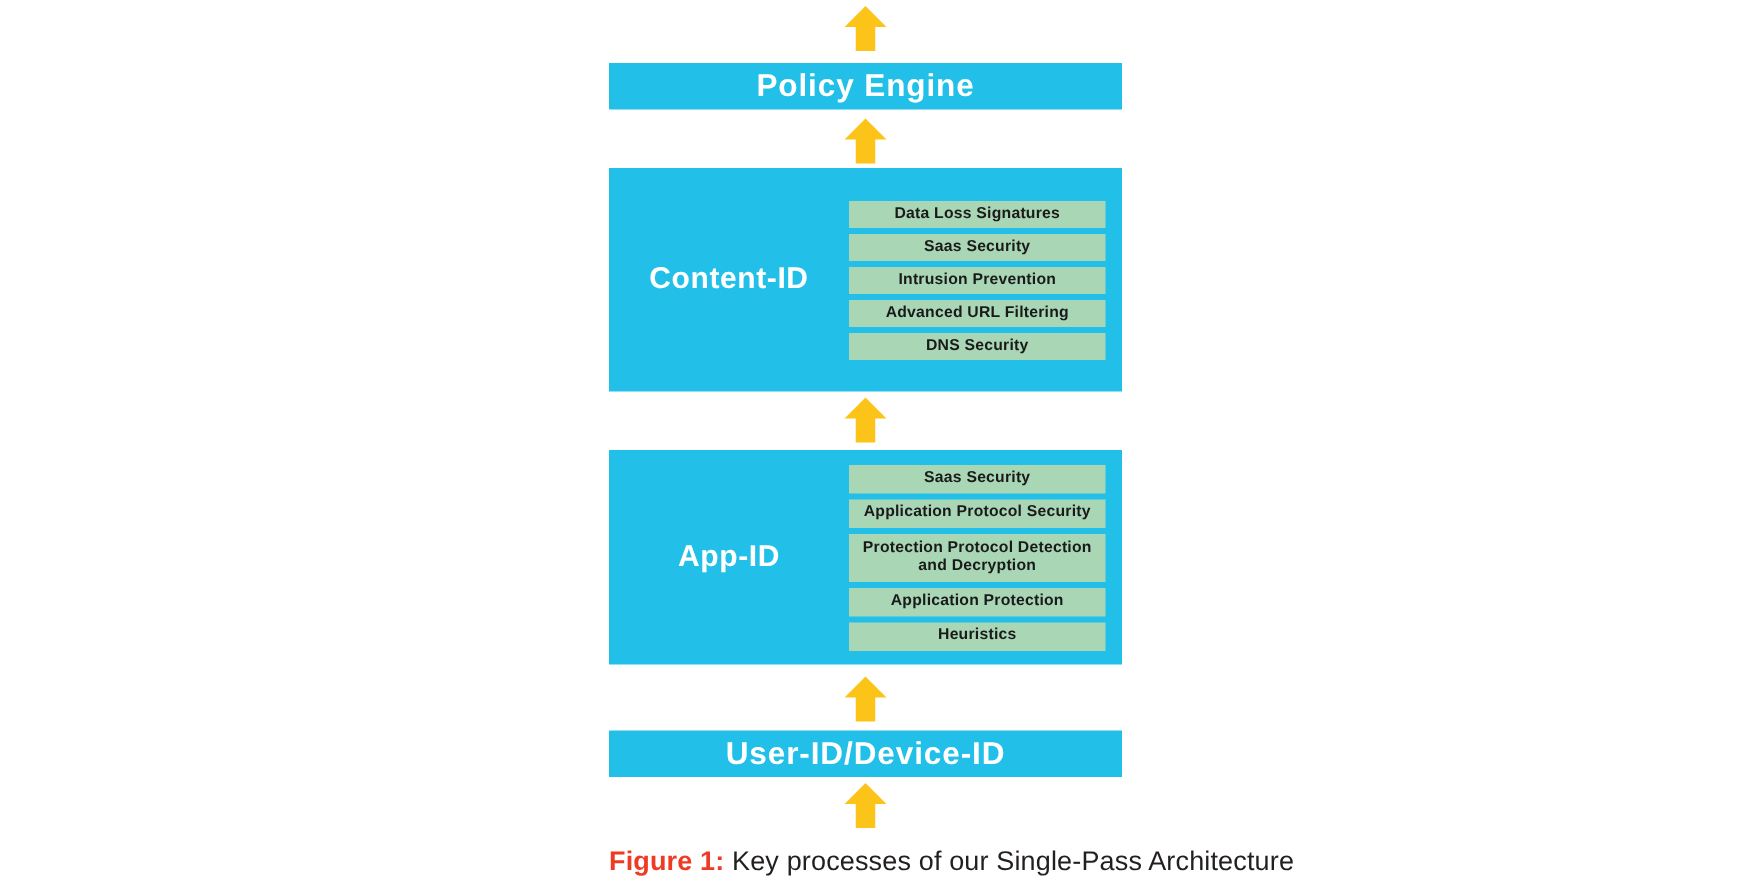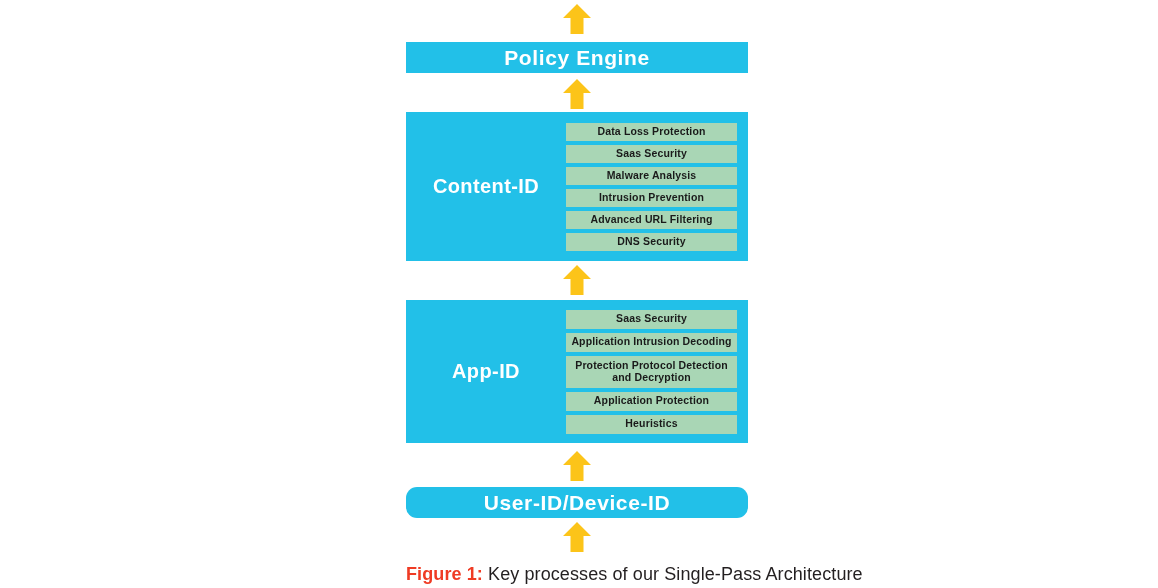--- a/index.html
+++ b/index.html
@@ -48,21 +48,20 @@
   }
 
   #policy-engine-bar {
     top: 42px;
     height: 31px;
     justify-content: center;
   }
   #user-device-bar {
     top: 487px;
     height: 31px;
-    border-radius: 11px;
   }
 
   
   .group-box {
     background: #22c0e8;
     display: flex;
     align-items: center;
   }
   #content-id-box {
     top: 112px;
@@ -165,40 +164,39 @@
 
   <div class="arrow" id="arrow-policy">
     <svg viewBox="0 0 30 32" xmlns="http://www.w3.org/2000/svg">
       <polygon points="15,1 29,15 21.5,15 21.5,31 8.5,31 8.5,15 1,15" fill="#fcc419"></polygon>
     </svg>
   </div>
 
   <div class="col group-box" id="content-id-box">
     <div class="group-label">Content-ID</div>
     <div class="rows">
-      <div class="row">Data Loss Protection</div>
+      <div class="row">Data Loss Signatures</div>
       <div class="row">Saas Security</div>
-      <div class="row">Malware Analysis</div>
       <div class="row">Intrusion Prevention</div>
       <div class="row">Advanced URL Filtering</div>
       <div class="row">DNS Security</div>
     </div>
   </div>
 
   <div class="arrow" id="arrow-content">
     <svg viewBox="0 0 30 32" xmlns="http://www.w3.org/2000/svg">
       <polygon points="15,1 29,15 21.5,15 21.5,31 8.5,31 8.5,15 1,15" fill="#fcc419"></polygon>
     </svg>
   </div>
 
   <div class="col group-box" id="app-id-box">
     <div class="group-label">App-ID</div>
     <div class="rows">
       <div class="row">Saas Security</div>
-      <div class="row">Application Intrusion Decoding</div>
+      <div class="row">Application Protocol Security</div>
       <div class="row two-line">Protection Protocol Detection and Decryption</div>
       <div class="row">Application Protection</div>
       <div class="row">Heuristics</div>
     </div>
   </div>
 
   <div class="arrow" id="arrow-app">
     <svg viewBox="0 0 30 32" xmlns="http://www.w3.org/2000/svg">
       <polygon points="15,1 29,15 21.5,15 21.5,31 8.5,31 8.5,15 1,15" fill="#fcc419"></polygon>
     </svg>

